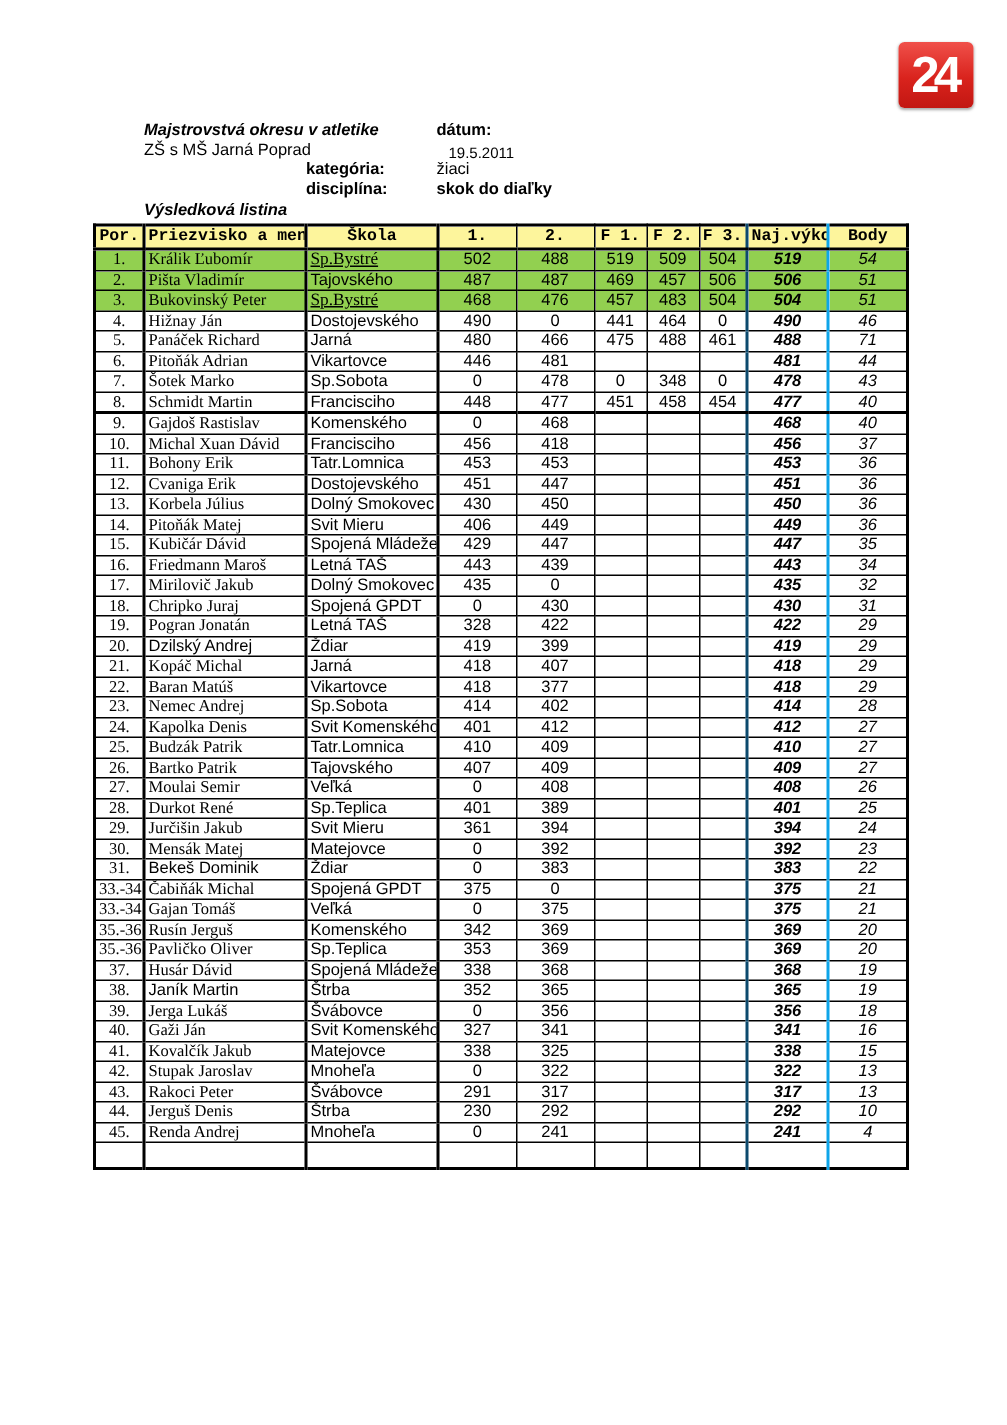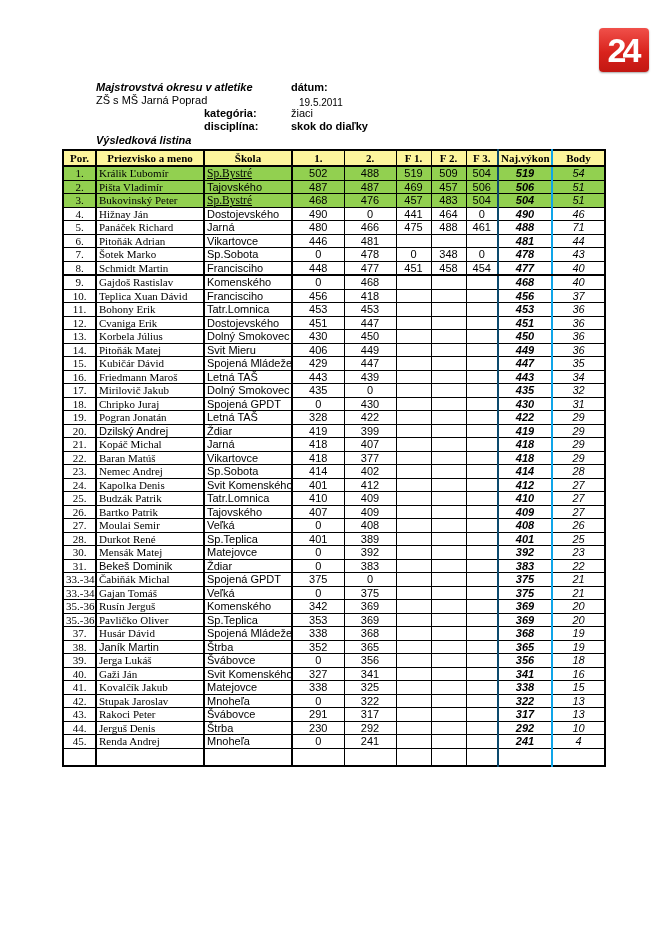--- a/index.html
+++ b/index.html
@@ -6,21 +6,21 @@
   body { width: 671px; height: 950px; position: relative; overflow: hidden; font-family: "Liberation Sans", sans-serif; color: #000; }
   .logo { position: absolute; left: 599px; top: 28px; width: 50px; height: 44px; border-radius: 4px;
           background: linear-gradient(180deg, #f0504a 0%, #d9231d 55%, #c21712 100%);
           box-shadow: 0 1px 2px rgba(0,0,0,0.35); display: flex; align-items: center; justify-content: center; }
   .logo span { color: #fff; font-family: "Liberation Sans", sans-serif; font-weight: bold; font-size: 34px; letter-spacing: -4px; line-height: 1; margin-left: -3px; }
   .hdr { position: absolute; font-size: 11px; white-space: nowrap; line-height: 13px; }
   .b { font-weight: bold; }
   .bi { font-weight: bold; font-style: italic; }
   table.results { position: absolute; left: 62px; top: 149px; border-collapse: collapse; table-layout: fixed; width: 542px; border: 2px solid #000; }
   table.results th, table.results td { border: 1px solid #000; height: 12.5px; padding: 0 2px; font-size: 11px; line-height: 12.5px; white-space: nowrap; overflow: hidden; }
-  table.results th { background: #fdf59c; font-weight: bold; font-family: Liberation Serif, serif; text-align: center; height: 14px; border-bottom: 2px solid #000; }
+  table.results th { background: #fdf59c; font-weight: bold; font-family: Liberation Mono, monospace; text-align: center; height: 14px; border-bottom: 2px solid #000; }
   table.results th.c-por, table.results td.c-por { border-right: 2px solid #000; }
   table.results th.c-sch, table.results td.c-sch { border-left: 2px solid #000; border-right: 2px solid #000; }
   table.results th.c-f3, table.results td.c-f3 { border-right: 2px solid #0c4a6e; }
   table.results th.c-best, table.results td.c-best { border-right: 2px solid #0ea5e9; }
   td.c-por { text-align: center; font-family: "Liberation Serif", serif; font-size: 11.5px; }
   td.c-name { font-family: "Liberation Serif", serif; font-size: 11.5px; }
   td.c-name.sans { font-family: "Liberation Sans", sans-serif; font-size: 11px; }
   td.c-sch { font-family: "Liberation Sans", sans-serif; }
   td.c-sch.serif { font-family: "Liberation Serif", serif; font-size: 11.5px; text-decoration: underline; }
   td.num { text-align: center; }
@@ -178,21 +178,21 @@
         <td class="num">0</td>
         <td class="num">468</td>
         <td class="num"></td>
         <td class="num"></td>
         <td class="num c-f3"></td>
         <td class="c-best">468</td>
         <td class="c-pts">40</td>
       </tr>
       <tr>
         <td class="c-por">10.</td>
-        <td class="c-name">Teplica Xuan Dávid</td>
+        <td class="c-name">Michal Xuan Dávid</td>
         <td class="c-sch">Francisciho</td>
         <td class="num">456</td>
         <td class="num">418</td>
         <td class="num"></td>
         <td class="num"></td>
         <td class="num c-f3"></td>
         <td class="c-best">456</td>
         <td class="c-pts">37</td>
       </tr>
       <tr>
@@ -405,20 +405,32 @@
         <td class="c-sch">Sp.Teplica</td>
         <td class="num">401</td>
         <td class="num">389</td>
         <td class="num"></td>
         <td class="num"></td>
         <td class="num c-f3"></td>
         <td class="c-best">401</td>
         <td class="c-pts">25</td>
       </tr>
       <tr>
+        <td class="c-por">29.</td>
+        <td class="c-name">Jurčišin  Jakub</td>
+        <td class="c-sch">Svit Mieru</td>
+        <td class="num">361</td>
+        <td class="num">394</td>
+        <td class="num"></td>
+        <td class="num"></td>
+        <td class="num c-f3"></td>
+        <td class="c-best">394</td>
+        <td class="c-pts">24</td>
+      </tr>
+      <tr>
         <td class="c-por">30.</td>
         <td class="c-name">Mensák  Matej</td>
         <td class="c-sch">Matejovce</td>
         <td class="num">0</td>
         <td class="num">392</td>
         <td class="num"></td>
         <td class="num"></td>
         <td class="num c-f3"></td>
         <td class="c-best">392</td>
         <td class="c-pts">23</td>

